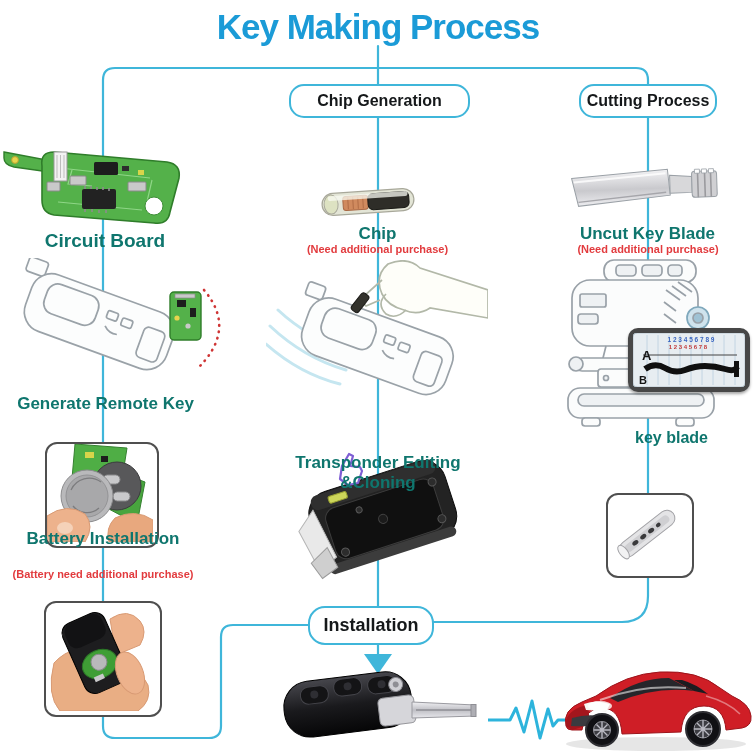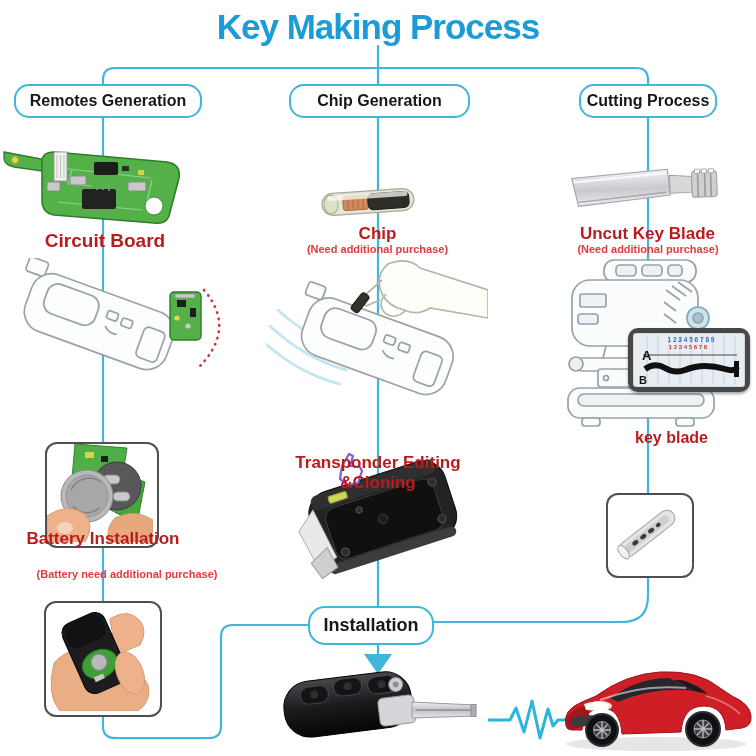--- a/index.html
+++ b/index.html
@@ -4,21 +4,21 @@
 <style>
   html,body{margin:0;padding:0;background:#fff;}
   #stage{position:relative;width:756px;height:756px;background:#fff;overflow:hidden;
          font-family:"Liberation Sans","DejaVu Sans",sans-serif;}
   .abs{position:absolute;}
   #title{left:0;right:0;top:7px;text-align:center;font-size:35px;font-weight:800;
          letter-spacing:-1px;color:#1b9bd7;z-index:4;}
   .hbox{border:2px solid #3fb6da;border-radius:15px;background:#fff;display:flex;
         align-items:center;justify-content:center;font-size:16px;font-weight:700;
         color:#15181a;z-index:4;}
-  .lbl{font-weight:700;color:#b91c1c;text-align:center;z-index:3;font-size:17px;}
+  .lbl{font-weight:700;color:#0f766e;text-align:center;z-index:3;font-size:17px;}
   .note{font-weight:700;color:#e23b3e;text-align:center;z-index:3;font-size:11px;}
   .frame{border:2.5px solid #4f4f4f;border-radius:12px;background:#fff;overflow:hidden;z-index:2;}
   svg{display:block;}
   .art{z-index:2;}
   #connectors{left:0;top:0;z-index:1;}
   #gauge{z-index:3;border-radius:10px;background:#474747;padding:5px;box-shadow:0 2px 3px rgba(0,0,0,.35);}
 </style>
 </head>
 <body>
 
@@ -30,23 +30,20 @@
       <path d="M103 603 V80 Q103 68 115 68 H636 Q648 68 648 80 V572"></path>
       <path d="M103 708 V726 Q103 738 115 738 H209 Q221 738 221 726 V637 Q221 625 233 625 H308"></path>
       <path d="M648 572 V596 Q648 622 622 622 H430"></path>
       <path d="M378 642 V657"></path>
     </g>
     <polygon points="364,654 392,654 378,674" fill="#3fb6da"></polygon>
   </svg>
 
   <div id="title" class="abs">Key Making Process</div>
 
-  <div class="abs hbox" style="left:14px;top:84px;width:184px;height:30px;">
-    <span>Remotes Generation</span>
-  </div>
   <div class="abs hbox" style="left:289px;top:84px;width:177px;height:30px;">
     <span>Chip Generation</span>
   </div>
   <div class="abs hbox" style="left:579px;top:84px;width:134px;height:30px;">
     <span>Cutting Process</span>
   </div>
 
   <svg class="abs art" style="left:2px;top:136px;" width="185" height="95" viewBox="0 0 185 95">
     <path d="M2 16 L50 25 L47 36 L12 31 Q2 29 2 22 Z" fill="#54b14a" stroke="#2f7d2a" stroke-width="1.4"></path>
     <circle cx="13" cy="24" r="3.4" fill="#e8d44d" stroke="#b7a32e"></circle>
@@ -79,40 +76,41 @@
     <g>
       <rect x="166" y="34" width="31" height="48" rx="4" fill="#54b14a" stroke="#2f7d2a" stroke-width="1.4"></rect>
       <rect x="173" y="42" width="9" height="7" fill="#1d1d1d"></rect>
       <rect x="186" y="50" width="6" height="9" fill="#1d1d1d"></rect>
       <circle cx="173" cy="60" r="2.6" fill="#e8d44d"></circle>
       <circle cx="184" cy="68" r="2.6" fill="#c9c9c9"></circle>
       <rect x="171" y="36" width="20" height="4" fill="#c9c9c9" stroke="#8a8a8a" stroke-width=".7"></rect>
     </g>
     <path d="M200 32 Q234 72 192 112" stroke="#cf3434" stroke-width="2.6" fill="none" stroke-linecap="round" stroke-dasharray="0.5 6"></path>
   </svg>
+  <div class="abs lbl" style="left:8px;top:394px;width:195px;">Generate Remote Key</div>
 
   <div class="abs frame" style="left:45px;top:442px;width:110px;height:102px;">
     <svg width="106" height="98" viewBox="0 0 106 98">
       <path d="M28 0 L80 4 L74 42 L58 58 L24 46 Z" fill="#4fae45" stroke="#358030"></path>
       <path d="M66 26 L98 38 L90 80 L60 64 Z" fill="#48a53e" stroke="#358030"></path>
       <rect x="38" y="8" width="9" height="6" fill="#d8d44a"></rect>
       <rect x="54" y="12" width="7" height="6" fill="#1d1d1d"></rect>
       <circle cx="70" cy="42" r="24" fill="#58585a" stroke="#3c3c3e"></circle>
       <rect x="56" y="31" width="17" height="9" rx="4.5" fill="#c9c9cb" stroke="#8a8a8c"></rect>
       <rect x="66" y="48" width="17" height="9" rx="4.5" fill="#c9c9cb" stroke="#8a8a8c"></rect>
       <circle cx="40" cy="52" r="26" fill="#b9b9bb" stroke="#8c8c8e"></circle>
       <circle cx="40" cy="52" r="21" fill="#a8a8aa" stroke="#939395"></circle>
       <path d="M24 46 a20 20 0 0 1 30 -8 M26 62 a18 18 0 0 0 26 2" stroke="#7c7c7e" fill="none" stroke-width="1.2"></path>
       <path d="M0 72 Q20 58 38 70 Q48 82 38 98 L0 98 Z" fill="#edb28c" stroke="#d89a74"></path>
       <path d="M68 74 Q88 64 106 76 L106 98 L62 98 Q58 84 68 74 Z" fill="#e8a87e" stroke="#d89a74"></path>
       <ellipse cx="18" cy="84" rx="8" ry="6" fill="#f6d9c4" opacity=".8"></ellipse>
     </svg>
   </div>
   <div class="abs lbl" style="left:8px;top:529px;width:190px;">Battery Installation</div>
-  <div class="abs note" style="left:0px;top:568px;width:206px;padding-left:24px;">(Battery need additional purchase)</div>
+  <div class="abs note" style="left:0px;top:568px;width:206px;">(Battery need additional purchase)</div>
 
   <div class="abs frame" style="left:44px;top:601px;width:114px;height:112px;">
     <svg width="110" height="108" viewBox="0 0 110 108">
       <path d="M64 16 Q82 4 94 18 Q102 28 94 42 L70 52 Z" fill="#edb28c" stroke="#d89a74"></path>
       <path d="M8 60 Q28 38 58 50 Q92 60 102 82 Q106 98 92 108 L14 108 Q0 92 8 60 Z" fill="#e9ae84" stroke="#d89a74"></path>
       <g transform="rotate(-24 50 55)">
         <rect x="28" y="12" width="46" height="76" rx="11" fill="#1d1d1f" stroke="#000"></rect>
         <rect x="31" y="13" width="40" height="26" rx="9" fill="#121214"></rect>
         <ellipse cx="51" cy="62" rx="18" ry="14" fill="#3f9e35" stroke="#2b7527"></ellipse>
         <circle cx="51" cy="60" r="8" fill="#b9b9bb" stroke="#8a8a8c"></circle>

